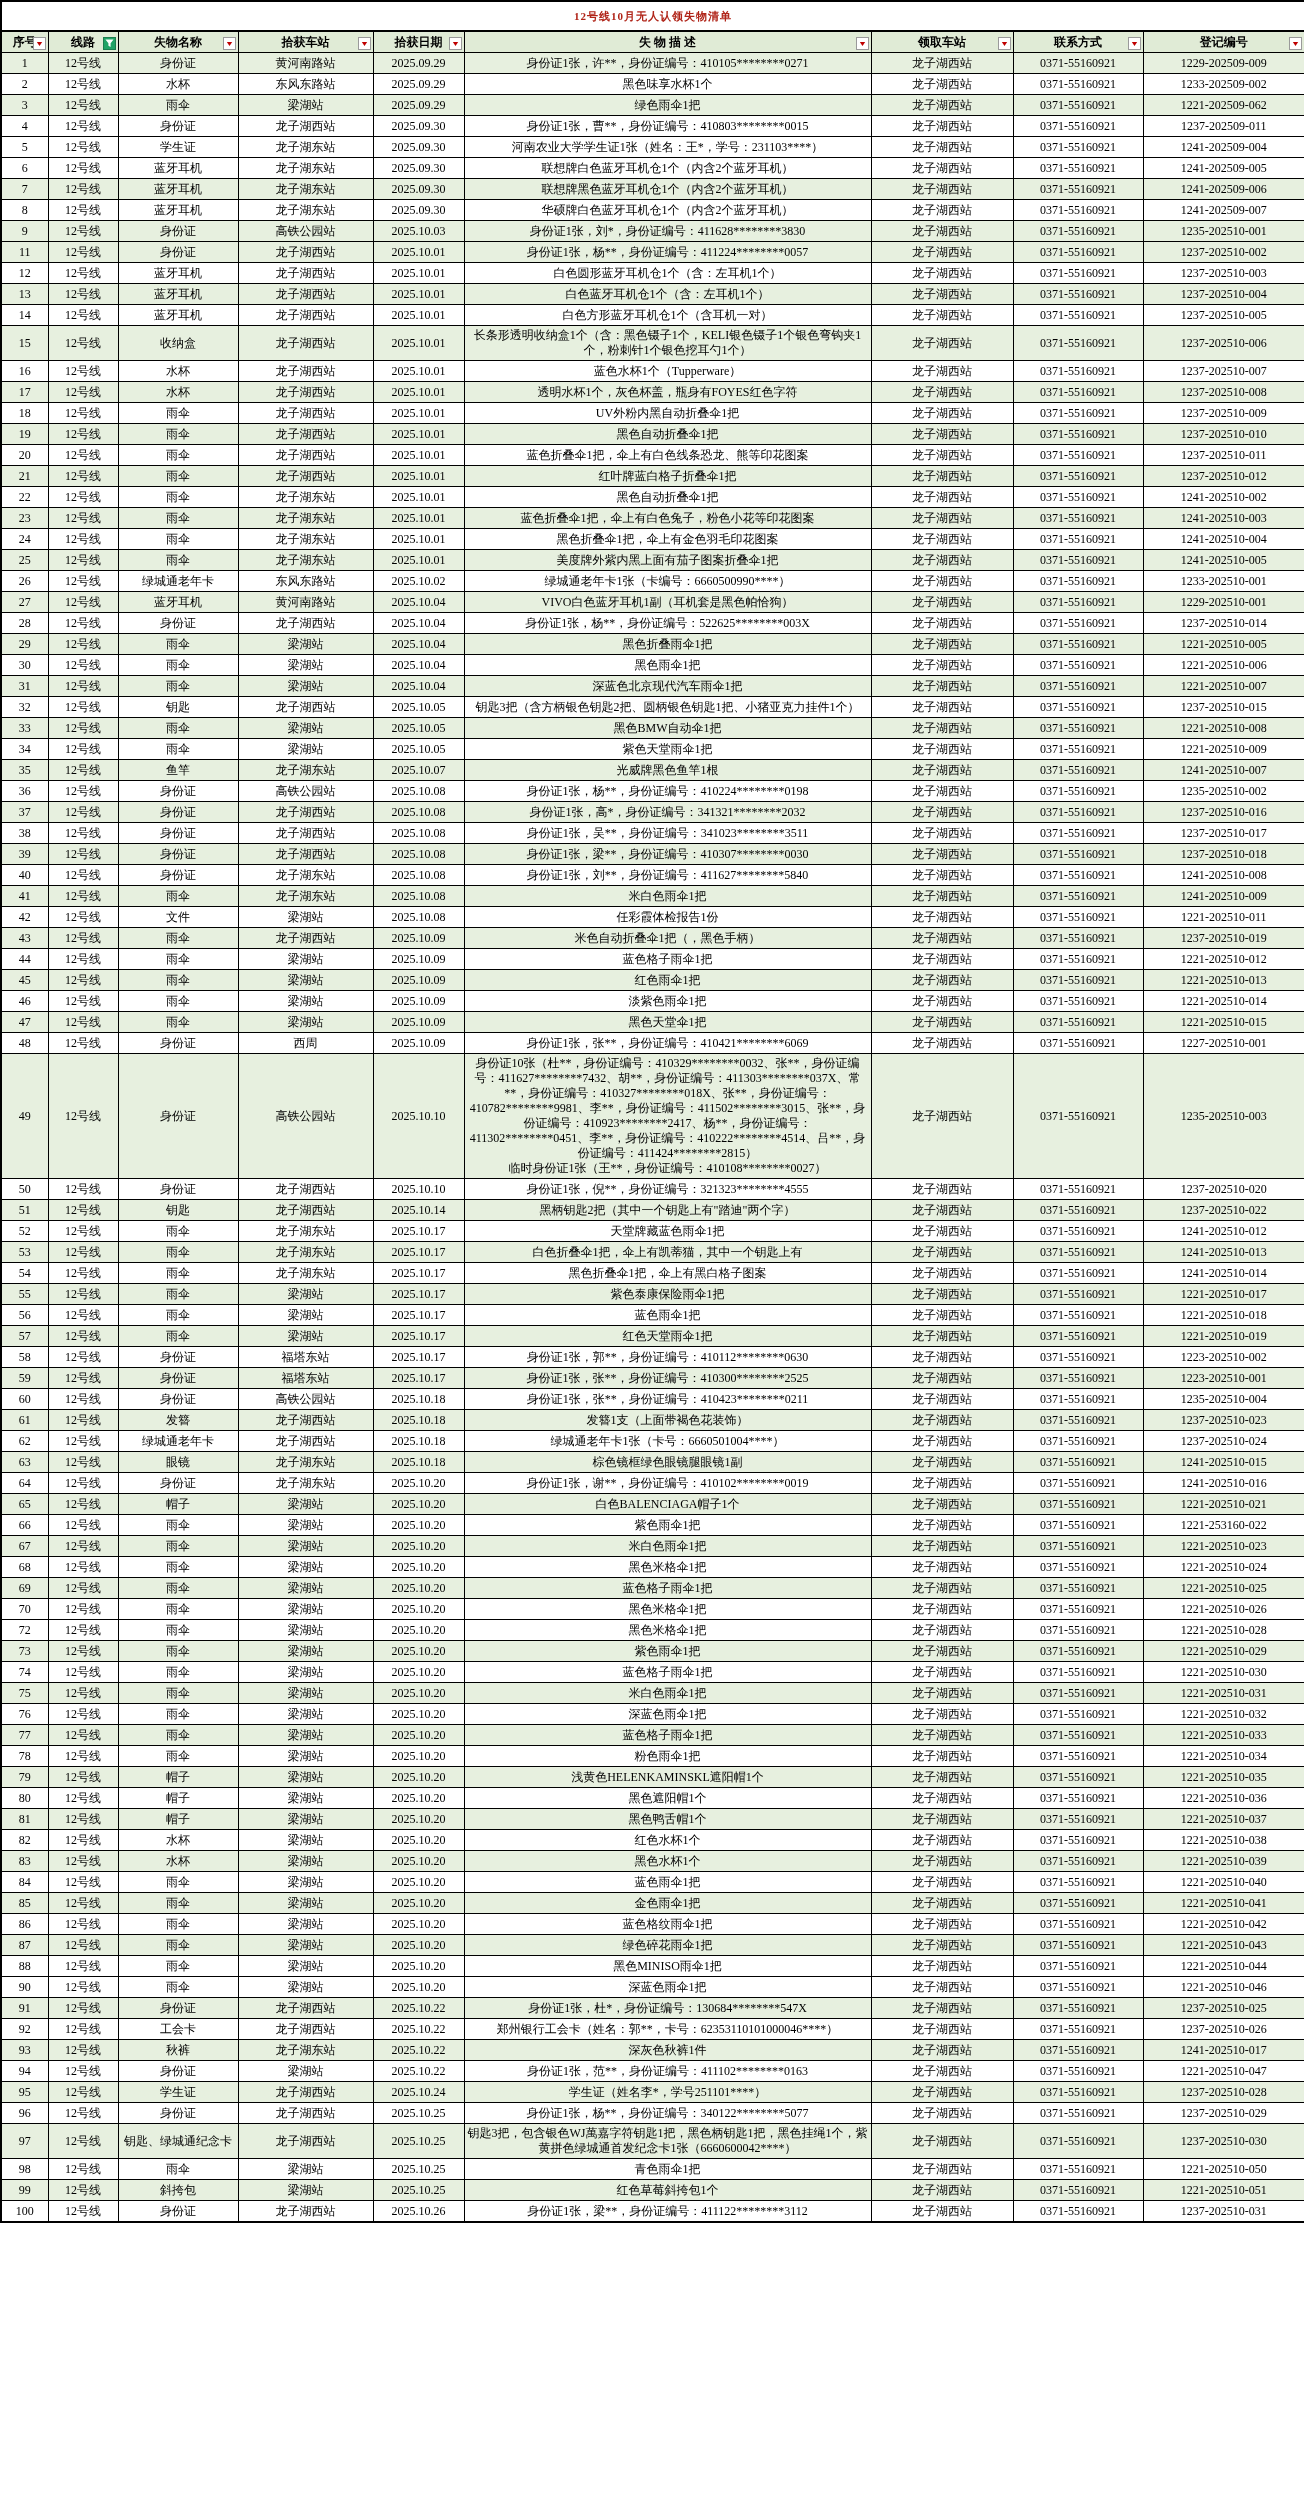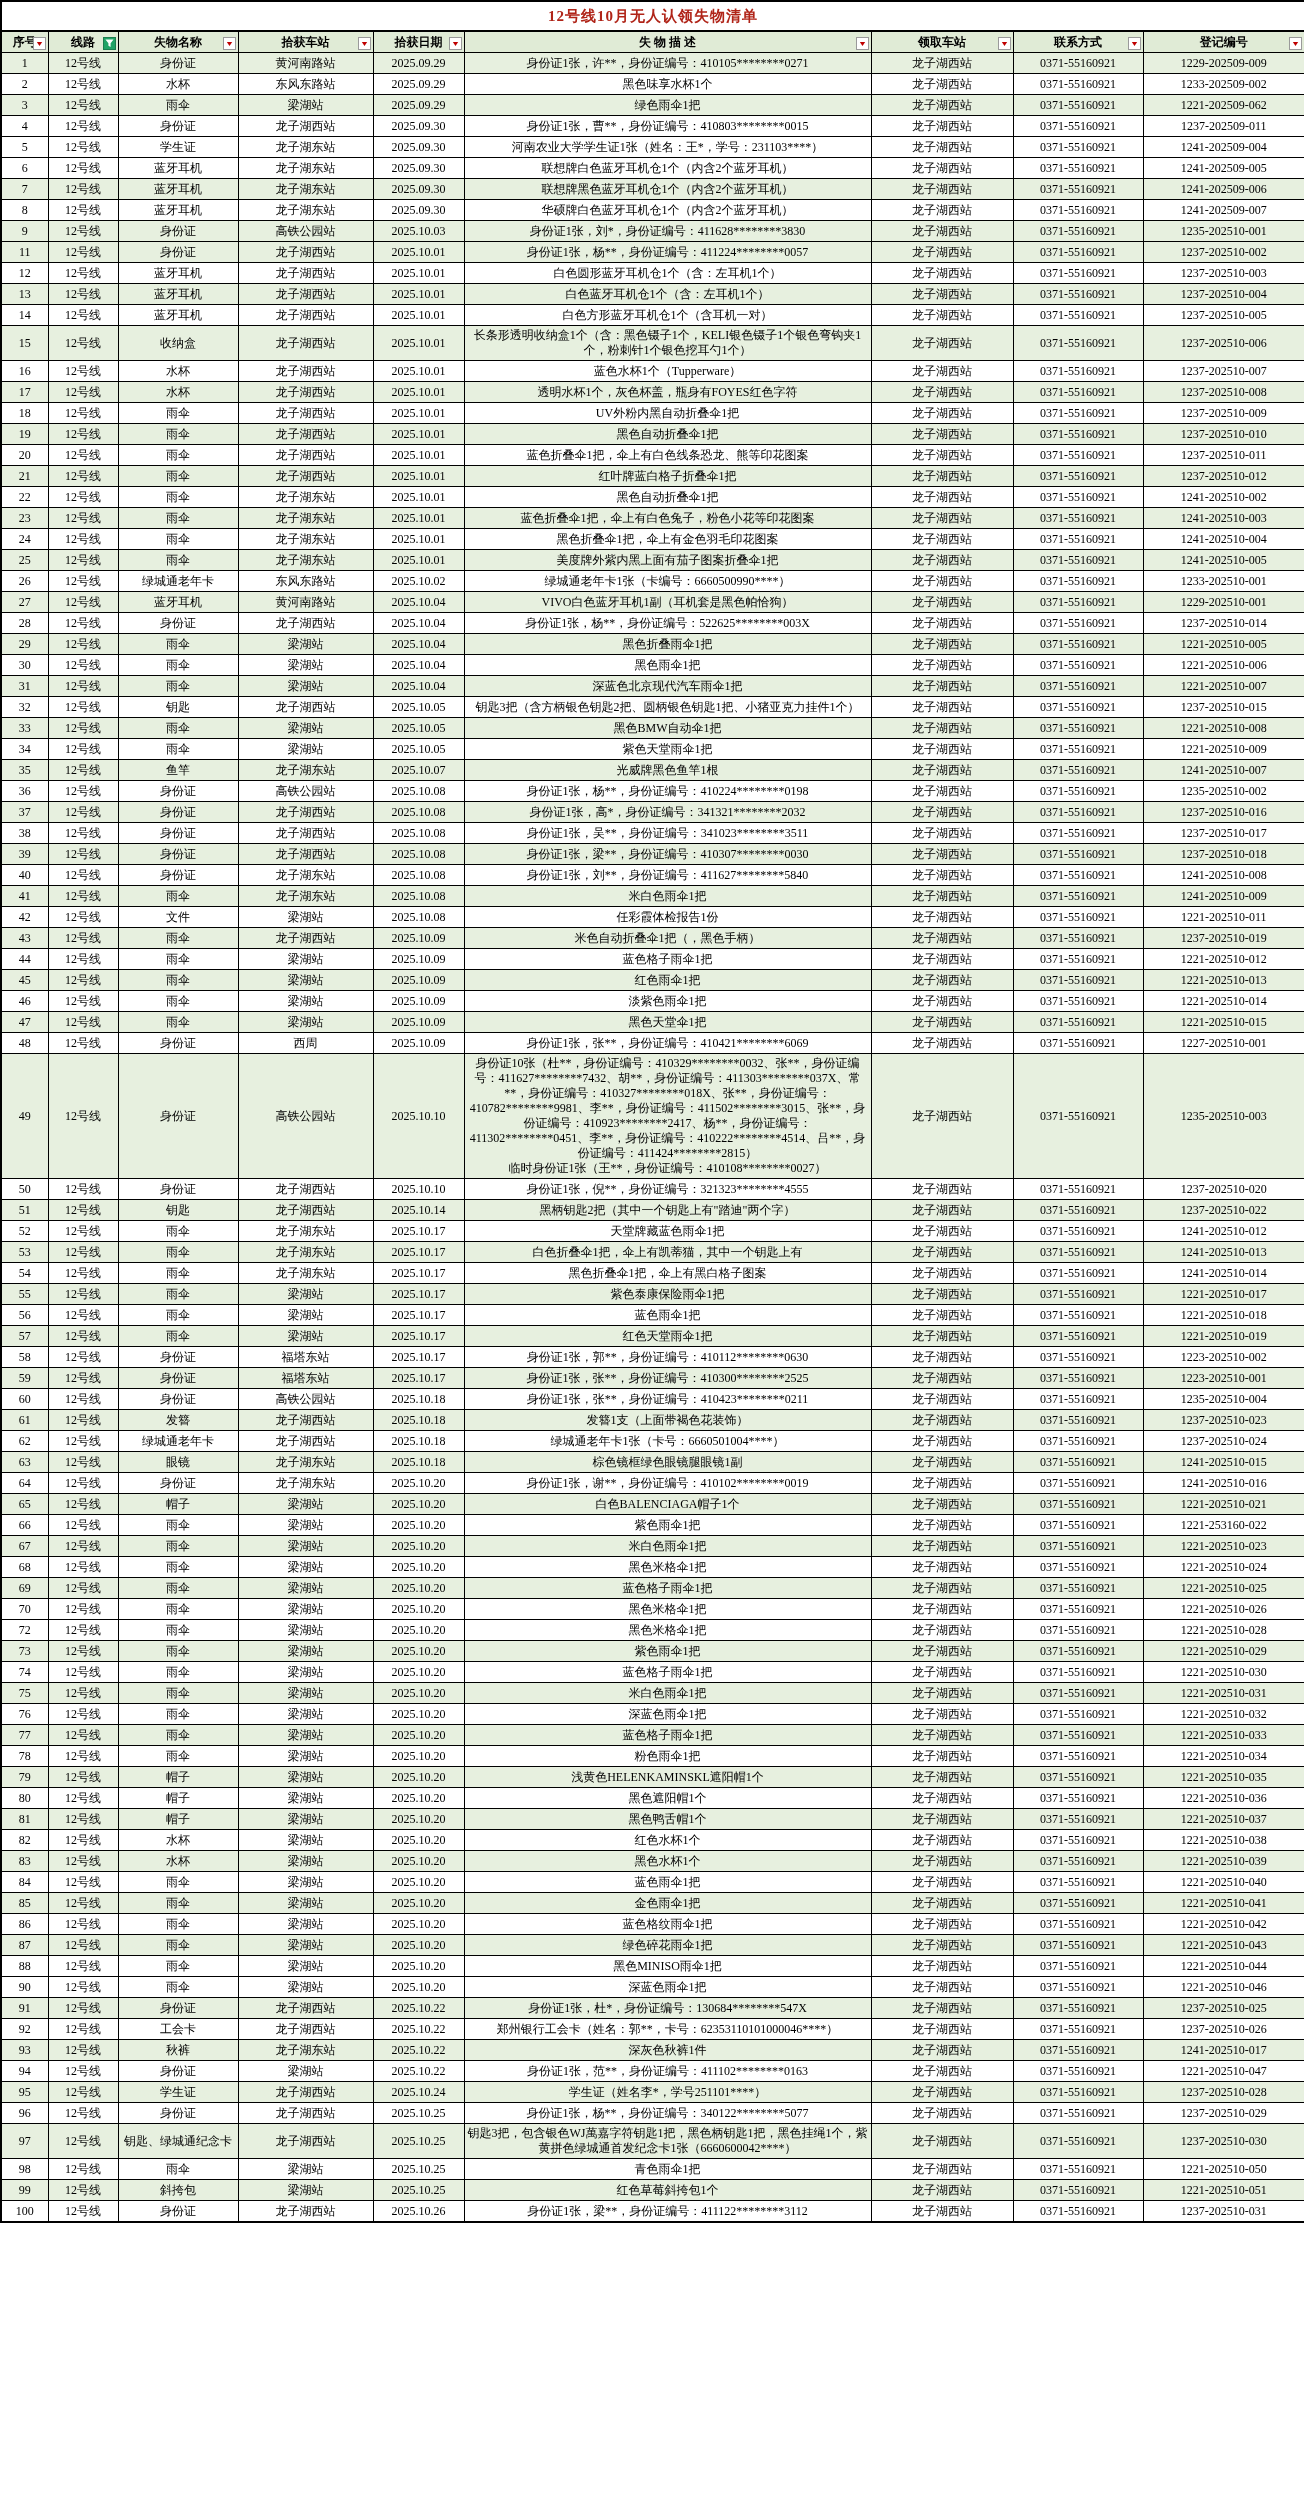--- a/index.html
+++ b/index.html
@@ -7,21 +7,21 @@
     --filter-active:#21A366; --arrow-red:#C00000;
   }
   html,body{margin:0;padding:0;background:#fff;}
   body{width:1304px;font-family:"Liberation Serif", serif;color:#000;}
   table{border-collapse:collapse;table-layout:fixed;width:1304px;border:2px solid #000;}
   td,th{border:1px solid #000;text-align:center;vertical-align:middle;
         font-size:12px;line-height:15px;padding:2px 1px;word-wrap:break-word;}
   tbody td{height:16px;}
   tr.band td{background:var(--band);}
   thead th{background:var(--header-bg);font-weight:bold;position:relative;height:16px;padding:2px 1px;}
-  .title-cell{background:#fff;height:24px;font-size:15px;font-weight:bold;color:var(--title-red);
+  .title-cell{background:#fff;height:24px;font-size:11px;font-weight:bold;color:var(--title-red);
               border-bottom:2px solid #000;letter-spacing:1px;margin-top:11px;}
   td:nth-child(6){white-space:pre-line;padding:2px 3px;}
   .fbtn{position:absolute;right:2px;bottom:2px;width:13px;height:13px;background:#fff;
         border:1px solid #9a9a9a;padding:0;margin:0;display:flex;align-items:center;
         justify-content:center;cursor:pointer;line-height:1;}
   .fbtn .arr{font-size:7px;color:var(--arrow-red);transform:scaleX(1.3);}
   .fbtn.active{background:var(--filter-active);border-color:#1d7d4f;}
   .hlabel{display:inline-block;}
 </style>
 </head>

